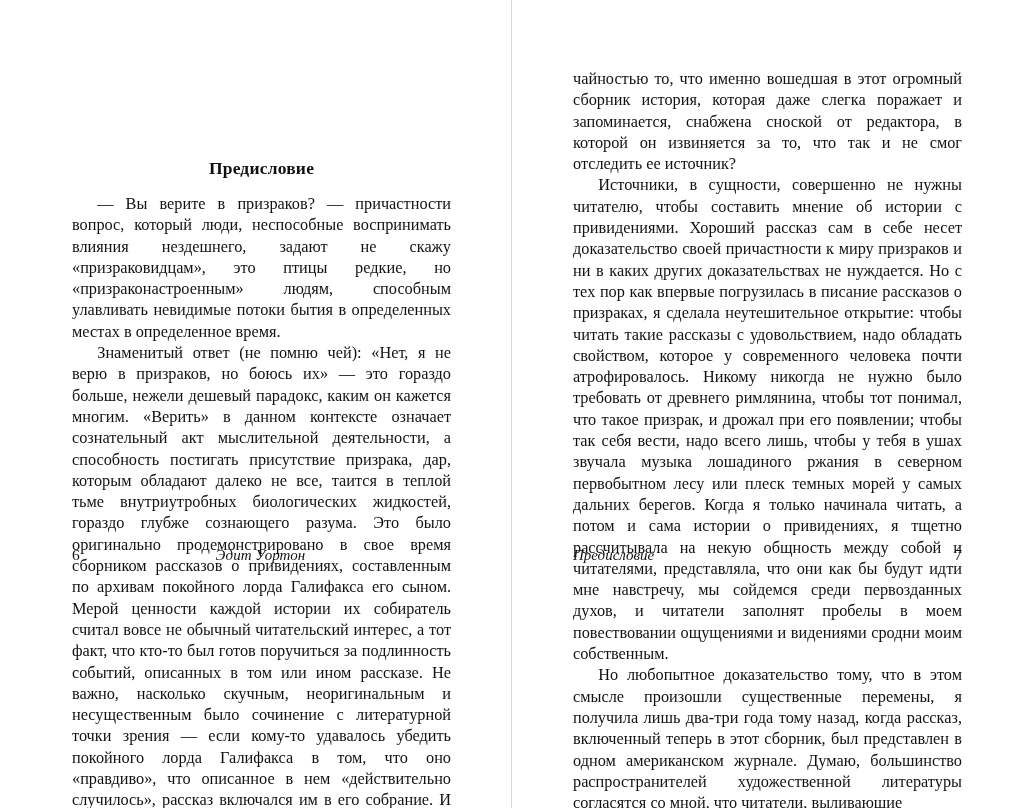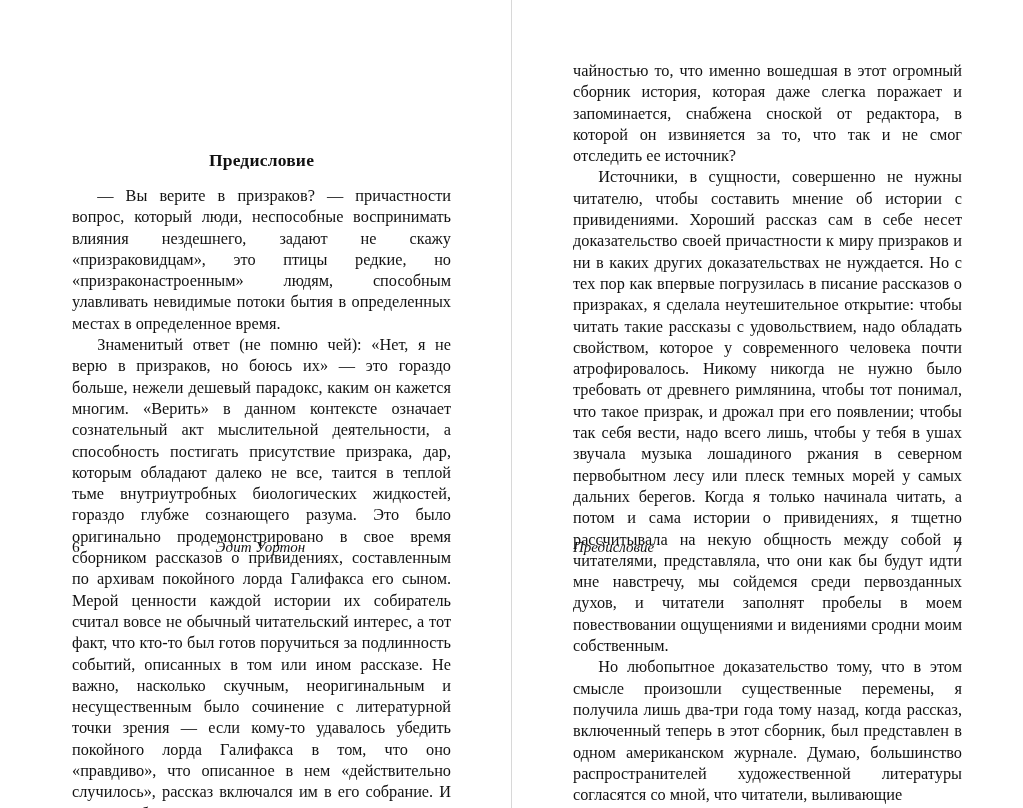--- a/index.html
+++ b/index.html
@@ -26,20 +26,21 @@
     top: 0;
     width: 1px;
     height: 808px;
     background: #d8d8d8;
   }
   .page {
     position: relative;
     width: 511px;
     height: 596px;
     box-sizing: border-box;
+    margin-top: 8px;
   }
   .page-left {
     padding: 0 60px 0 72px;
   }
   .page-right {
     padding: 0 60px 0 62px;
   }
   .content {
     position: absolute;
     top: 60px;

